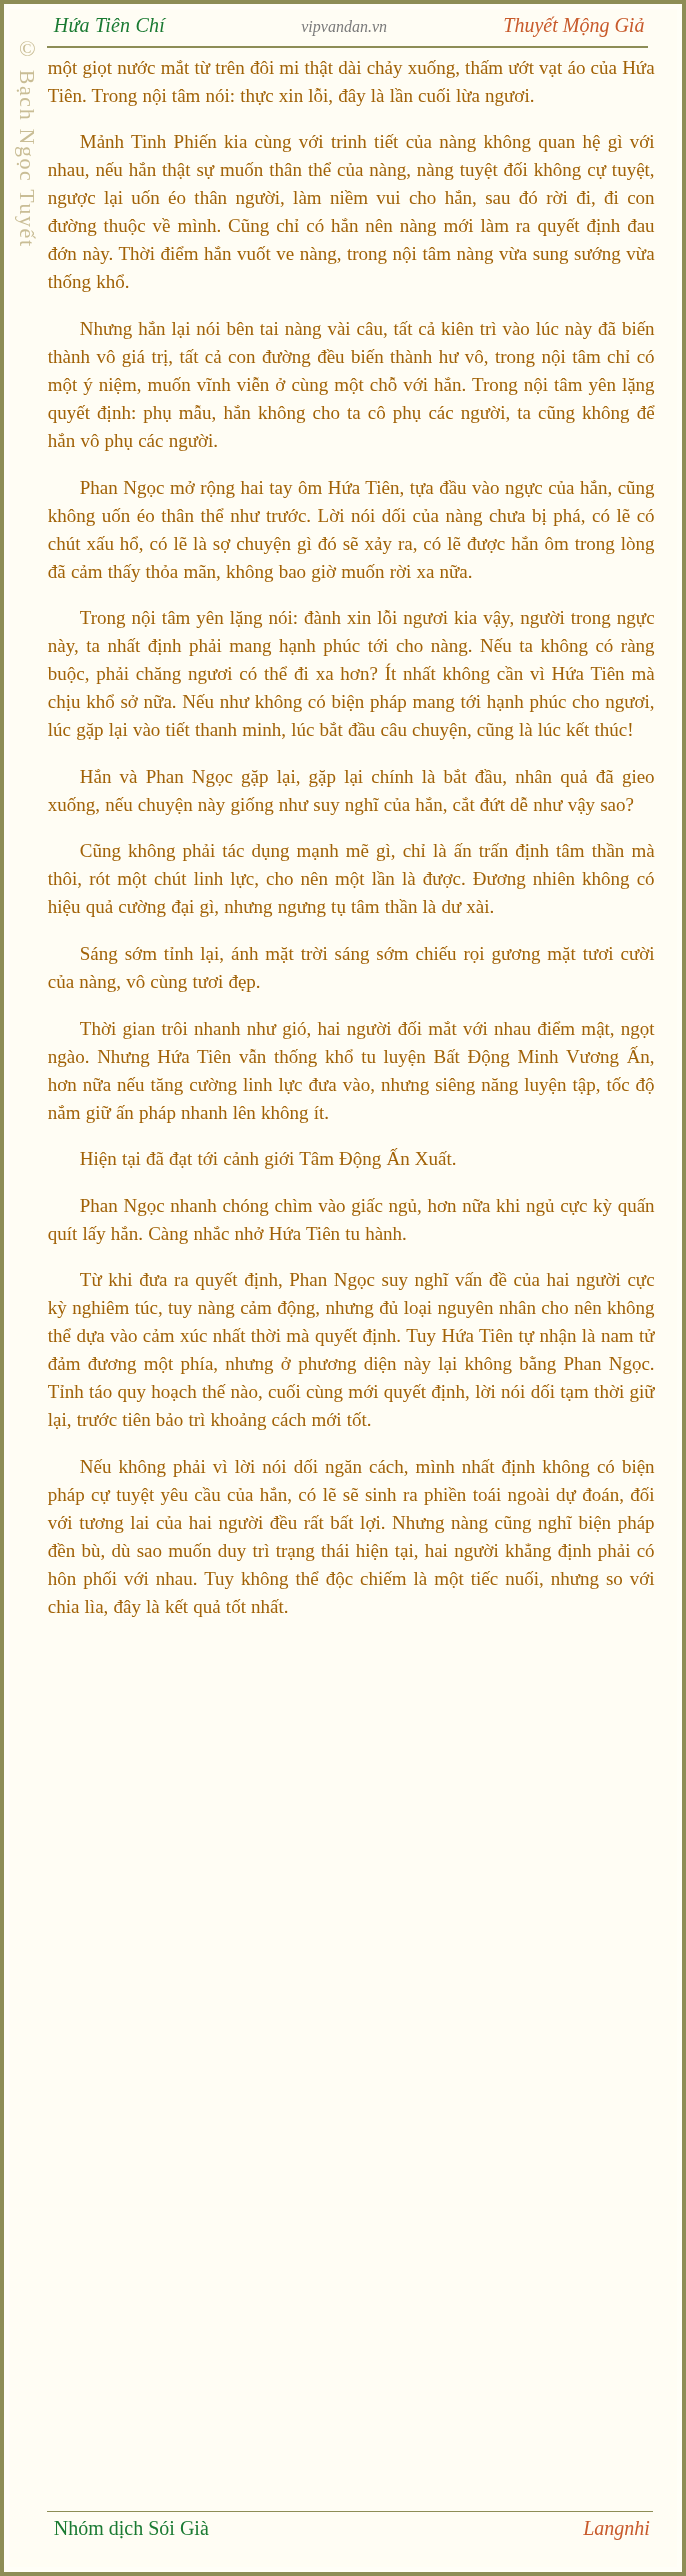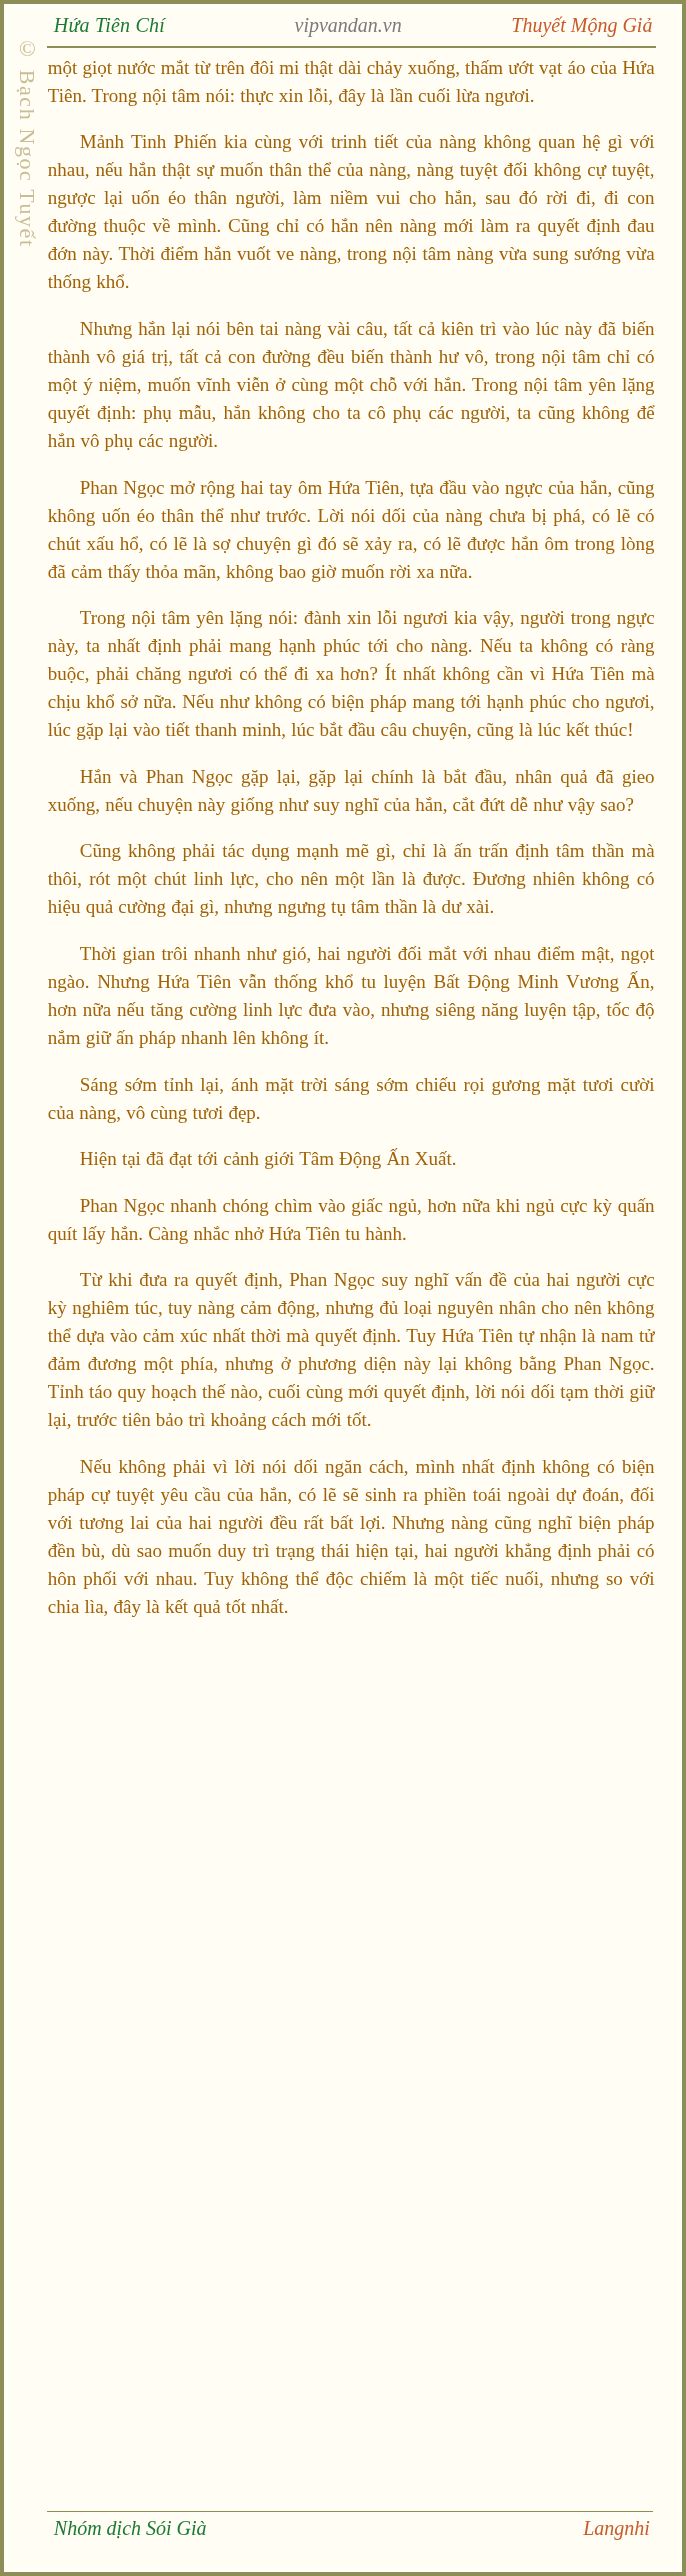--- a/index.html
+++ b/index.html
@@ -44,41 +44,41 @@
     white-space: nowrap;
     user-select: none;
     pointer-events: none;
     line-height: 1;
   }
 
   
   .header {
     position: absolute;
     left: 37px;
-    right: 20px;
+    right: 28px;
     top: 4.8px;
     height: 36px;
   }
   .header-row {
     display: flex;
     align-items: baseline;
     justify-content: space-between;
     height: 31px;
     padding: 0 4.8px 0 8px;
   }
   .hdr-left {
     font-style: italic;
     font-size: 20px;
     color: #1a7a32;
     letter-spacing: 0.2px;
     white-space: nowrap;
   }
   .hdr-center {
     font-style: italic;
-    font-size: 20px;
+    font-size: 16px;
     color: #7a7a7a;
     white-space: nowrap;
     margin-left: 32px;
   }
   .hdr-right {
     font-style: italic;
     font-size: 20px;
     color: #c85a2b;
     white-space: nowrap;
     text-align: right;
@@ -125,21 +125,20 @@
     background: #8d8d56;
     margin: 0 1.6px 4.8px 1.6px;
   }
   .footer-row {
     display: flex;
     align-items: baseline;
     justify-content: space-between;
     padding: 0 4.8px 0 8px;
   }
   .ftr-left {
-    font-style: italic;
     font-size: 20px;
     color: #1a7a32;
     white-space: nowrap;
   }
   .ftr-right {
     font-style: italic;
     font-size: 20px;
     color: #c85a2b;
     white-space: nowrap;
   }
@@ -162,22 +161,22 @@
     </div>
 
     <div class="content" id="content">
         <p class="cont">một giọt nước mắt từ trên đôi mi thật dài chảy xuống, thấm ướt vạt áo của Hứa Tiên. Trong nội tâm nói: thực xin lỗi, đây là lần cuối lừa ngươi.</p>
         <p>Mảnh Tinh Phiến kia cùng với trinh tiết của nàng không quan hệ gì với nhau, nếu hắn thật sự muốn thân thể của nàng, nàng tuyệt đối không cự tuyệt, ngược lại uốn éo thân người, làm niềm vui cho hắn, sau đó rời đi, đi con đường thuộc về mình. Cũng chỉ có hắn nên nàng mới làm ra quyết định đau đớn này. Thời điểm hắn vuốt ve nàng, trong nội tâm nàng vừa sung sướng vừa thống khổ.</p>
         <p>Nhưng hắn lại nói bên tai nàng vài câu, tất cả kiên trì vào lúc này đã biến thành vô giá trị, tất cả con đường đều biến thành hư vô, trong nội tâm chỉ có một ý niệm, muốn vĩnh viễn ở cùng một chỗ với hắn. Trong nội tâm yên lặng quyết định: phụ mẫu, hắn không cho ta cô phụ các người, ta cũng không để hắn vô phụ các người.</p>
         <p>Phan Ngọc mở rộng hai tay ôm Hứa Tiên, tựa đầu vào ngực của hắn, cũng không uốn éo thân thể như trước. Lời nói dối của nàng chưa bị phá, có lẽ có chút xấu hổ, có lẽ là sợ chuyện gì đó sẽ xảy ra, có lẽ được hắn ôm trong lòng đã cảm thấy thỏa mãn, không bao giờ muốn rời xa nữa.</p>
         <p>Trong nội tâm yên lặng nói: đành xin lỗi ngươi kia vậy, người trong ngực này, ta nhất định phải mang hạnh phúc tới cho nàng. Nếu ta không có ràng buộc, phải chăng ngươi có thể đi xa hơn? Ít nhất không cần vì Hứa Tiên mà chịu khổ sở nữa. Nếu như không có biện pháp mang tới hạnh phúc cho ngươi, lúc gặp lại vào tiết thanh minh, lúc bắt đầu câu chuyện, cũng là lúc kết thúc!</p>
         <p>Hắn và Phan Ngọc gặp lại, gặp lại chính là bắt đầu, nhân quả đã gieo xuống, nếu chuyện này giống như suy nghĩ của hắn, cắt đứt dễ như vậy sao?</p>
         <p>Cũng không phải tác dụng mạnh mẽ gì, chỉ là ấn trấn định tâm thần mà thôi, rót một chút linh lực, cho nên một lần là được. Đương nhiên không có hiệu quả cường đại gì, nhưng ngưng tụ tâm thần là dư xài.</p>
+        <p>Sáng sớm tỉnh lại, ánh mặt trời sáng sớm chiếu rọi gương mặt tươi cười của nàng, vô cùng tươi đẹp.</p>
         <p>Thời gian trôi nhanh như gió, hai người đối mắt với nhau điểm mật, ngọt ngào. Nhưng Hứa Tiên vẫn thống khổ tu luyện Bất Động Minh Vương Ấn, hơn nữa nếu tăng cường linh lực đưa vào, nhưng siêng năng luyện tập, tốc độ nắm giữ ấn pháp nhanh lên không ít.</p>
-        <p>Sáng sớm tỉnh lại, ánh mặt trời sáng sớm chiếu rọi gương mặt tươi cười của nàng, vô cùng tươi đẹp.</p>
         <p>Hiện tại đã đạt tới cảnh giới Tâm Động Ấn Xuất.</p>
         <p>Phan Ngọc nhanh chóng chìm vào giấc ngủ, hơn nữa khi ngủ cực kỳ quấn quít lấy hắn. Càng nhắc nhở Hứa Tiên tu hành.</p>
         <p>Từ khi đưa ra quyết định, Phan Ngọc suy nghĩ vấn đề của hai người cực kỳ nghiêm túc, tuy nàng cảm động, nhưng đủ loại nguyên nhân cho nên không thể dựa vào cảm xúc nhất thời mà quyết định. Tuy Hứa Tiên tự nhận là nam tử đảm đương một phía, nhưng ở phương diện này lại không bằng Phan Ngọc. Tỉnh táo quy hoạch thế nào, cuối cùng mới quyết định, lời nói dối tạm thời giữ lại, trước tiên bảo trì khoảng cách mới tốt.</p>
         <p>Nếu không phải vì lời nói dối ngăn cách, mình nhất định không có biện pháp cự tuyệt yêu cầu của hắn, có lẽ sẽ sinh ra phiền toái ngoài dự đoán, đối với tương lai của hai người đều rất bất lợi. Nhưng nàng cũng nghĩ biện pháp đền bù, dù sao muốn duy trì trạng thái hiện tại, hai người khẳng định phải có hôn phối với nhau. Tuy không thể độc chiếm là một tiếc nuối, nhưng so với chia lìa, đây là kết quả tốt nhất.</p>
       </div>
 
     <div class="footer">
       <div class="ftr-rule"></div>
       <div class="footer-row">
         <div class="ftr-left">Nhóm dịch Sói Già</div>

